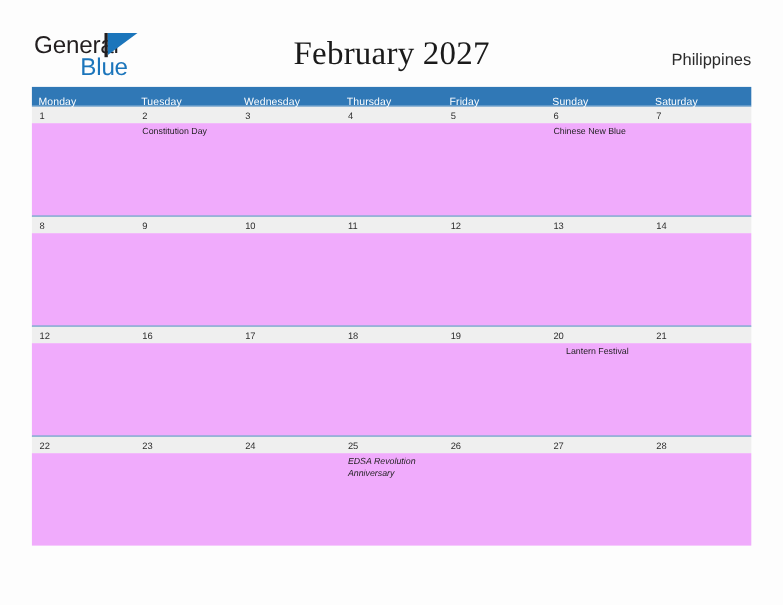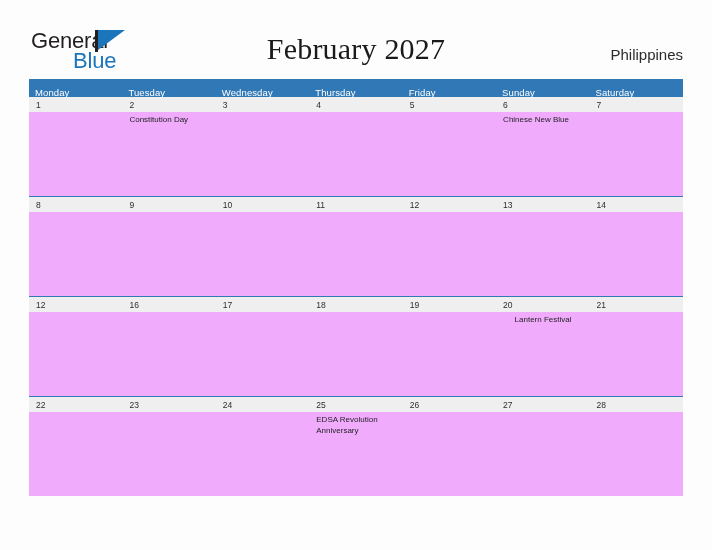--- a/index.html
+++ b/index.html
@@ -163,21 +163,21 @@
     padding: 2px 7px 0 7px;
     font-size: 8px;
     line-height: 11px;
     color: #1f1f1f;
     word-wrap: break-word;
   }
 
   .week-row.week-1 .events-row { height: 84px; }
   .week-row.week-2 .events-row { height: 84px; }
   .week-row.week-3 .events-row { height: 84px; gap: 16px; }
-  .week-row.week-4 .events-row { height: 84px; }
+  .week-row.week-4 .events-row { height: 84px; font-style: italic; }
 </style>
 </head>
 <body>
 
 <div class="page">
 
   <div class="top-bar">
 
     <div class="logo">
       <span class="logo-general">General</span>

